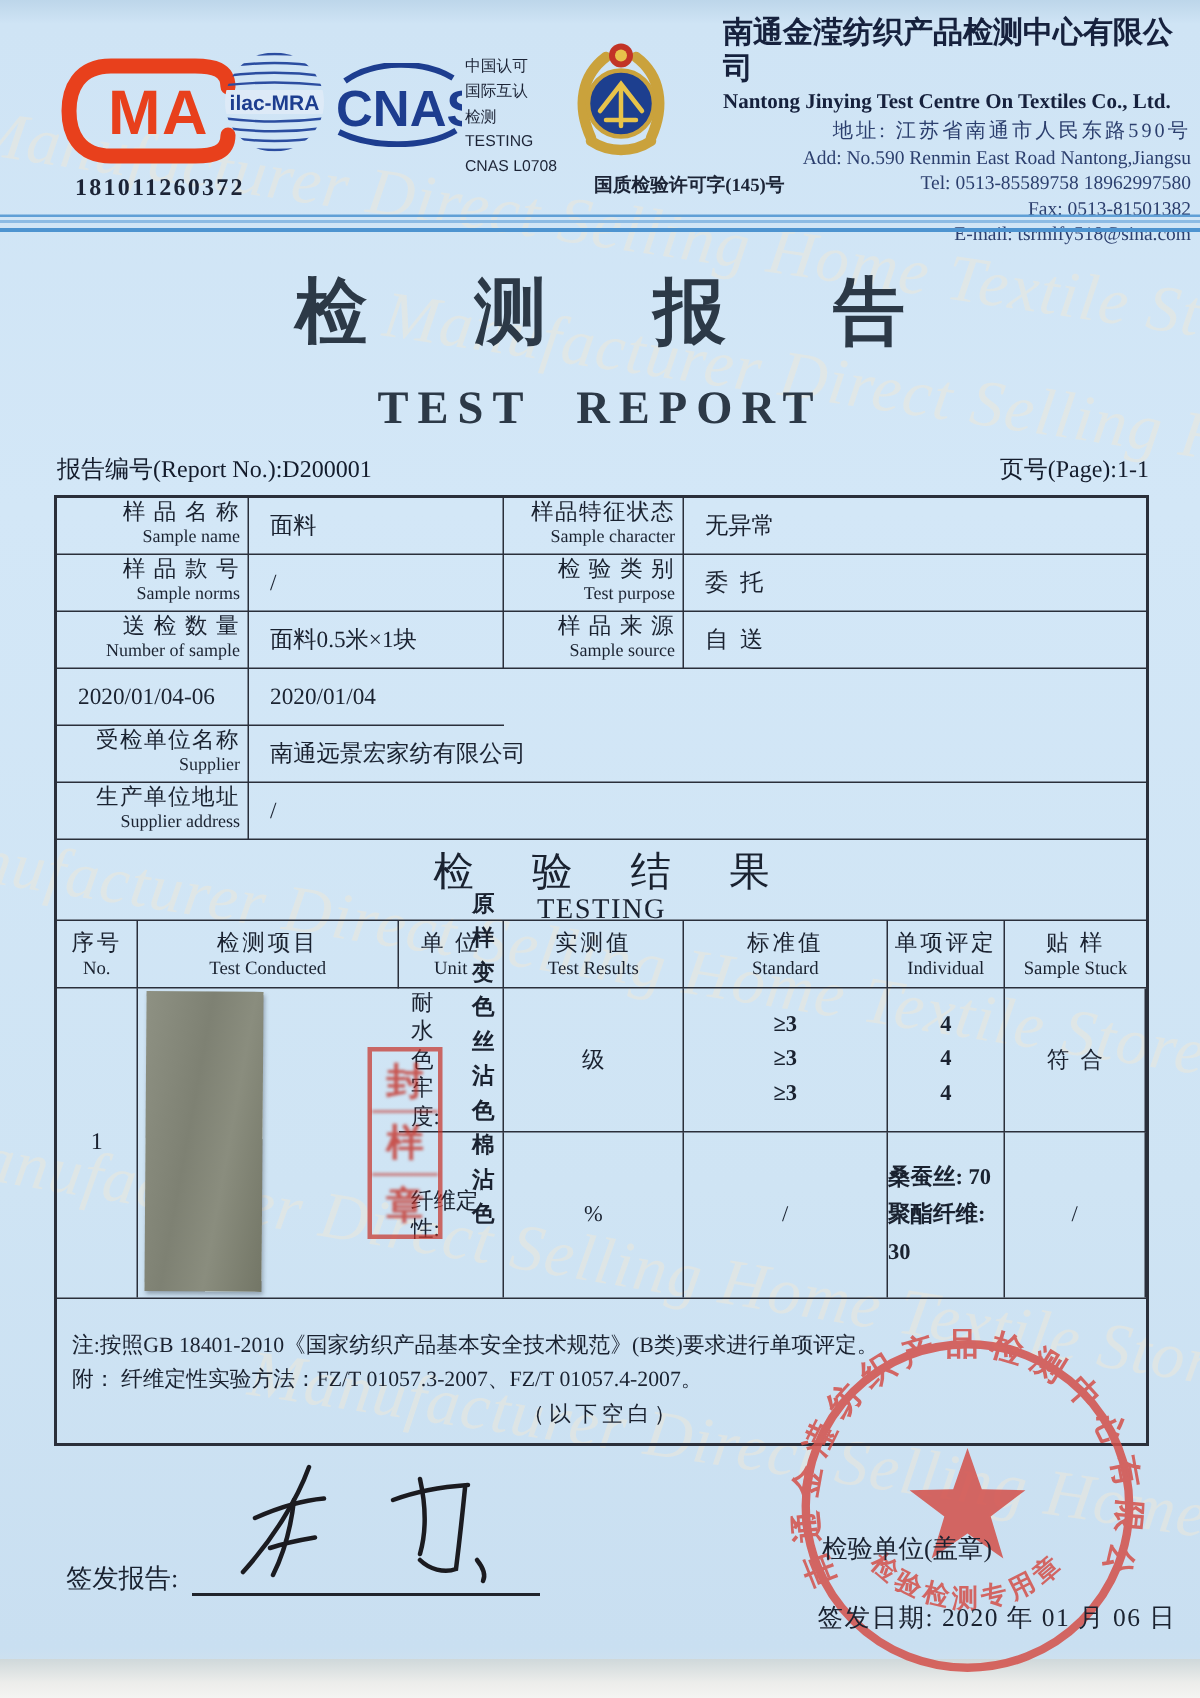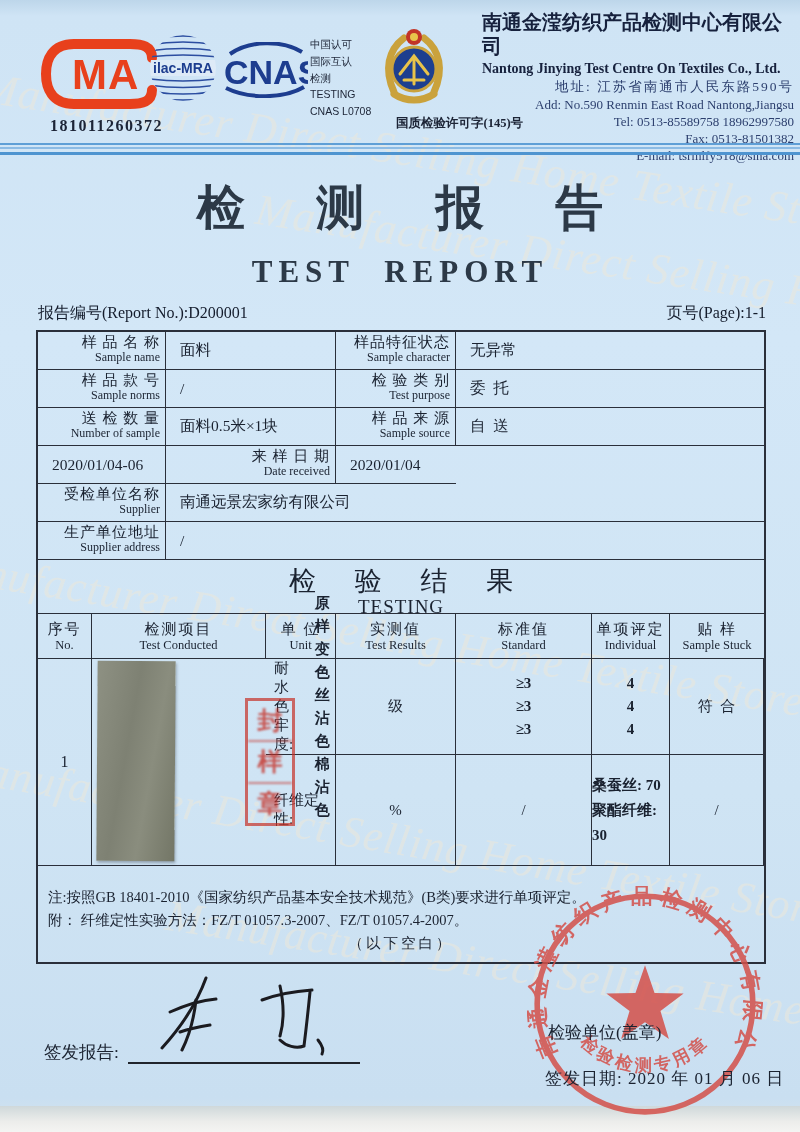--- a/index.html
+++ b/index.html
@@ -199,24 +199,20 @@
             <div class="en">Number of sample</div>
           </div>
         <div class="val bR bB">面料0.5米×1块</div>
         <div class="lbl bR bB">
             <div class="cn">样 品 来 源</div>
             <div class="en">Sample source</div>
           </div>
         <div class="val bB">自  送</div>
 
         <div class="val bR bB">2020/01/04-06</div>
-        <div class="lbl bR bB">
-            <div class="cn">来 样 日 期</div>
-            <div class="en">Date received</div>
-          </div>
         <div class="val bB">2020/01/04</div>
       </div>
 
       <div class="info-grid2">
         <div class="lbl bR bB">
             <div class="cn">受检单位名称</div>
             <div class="en">Supplier</div>
           </div>
         <div class="val bB">南通远景宏家纺有限公司</div>
         <div class="lbl bR bB">

